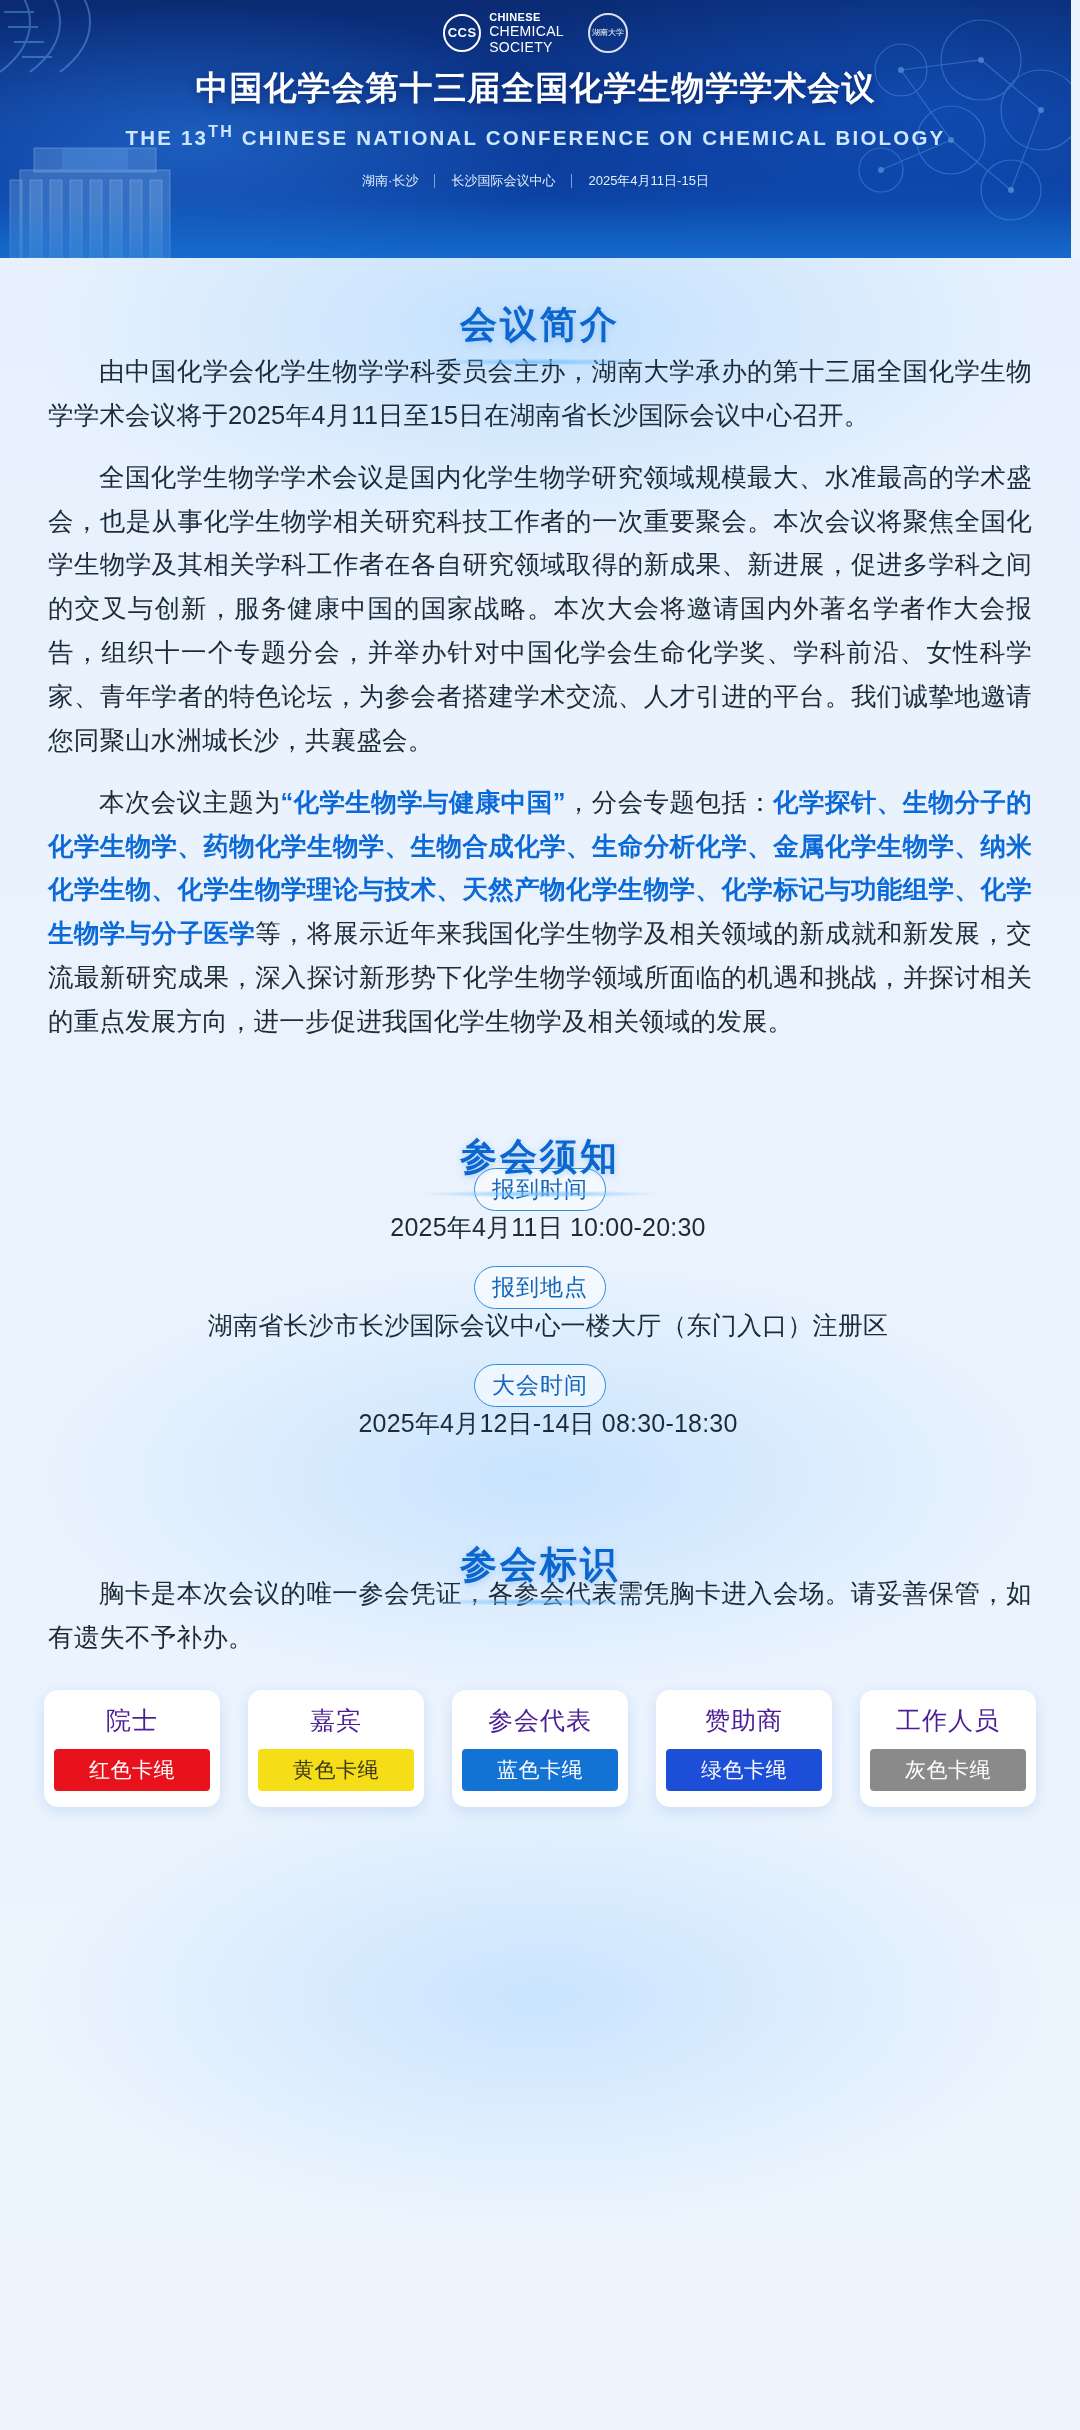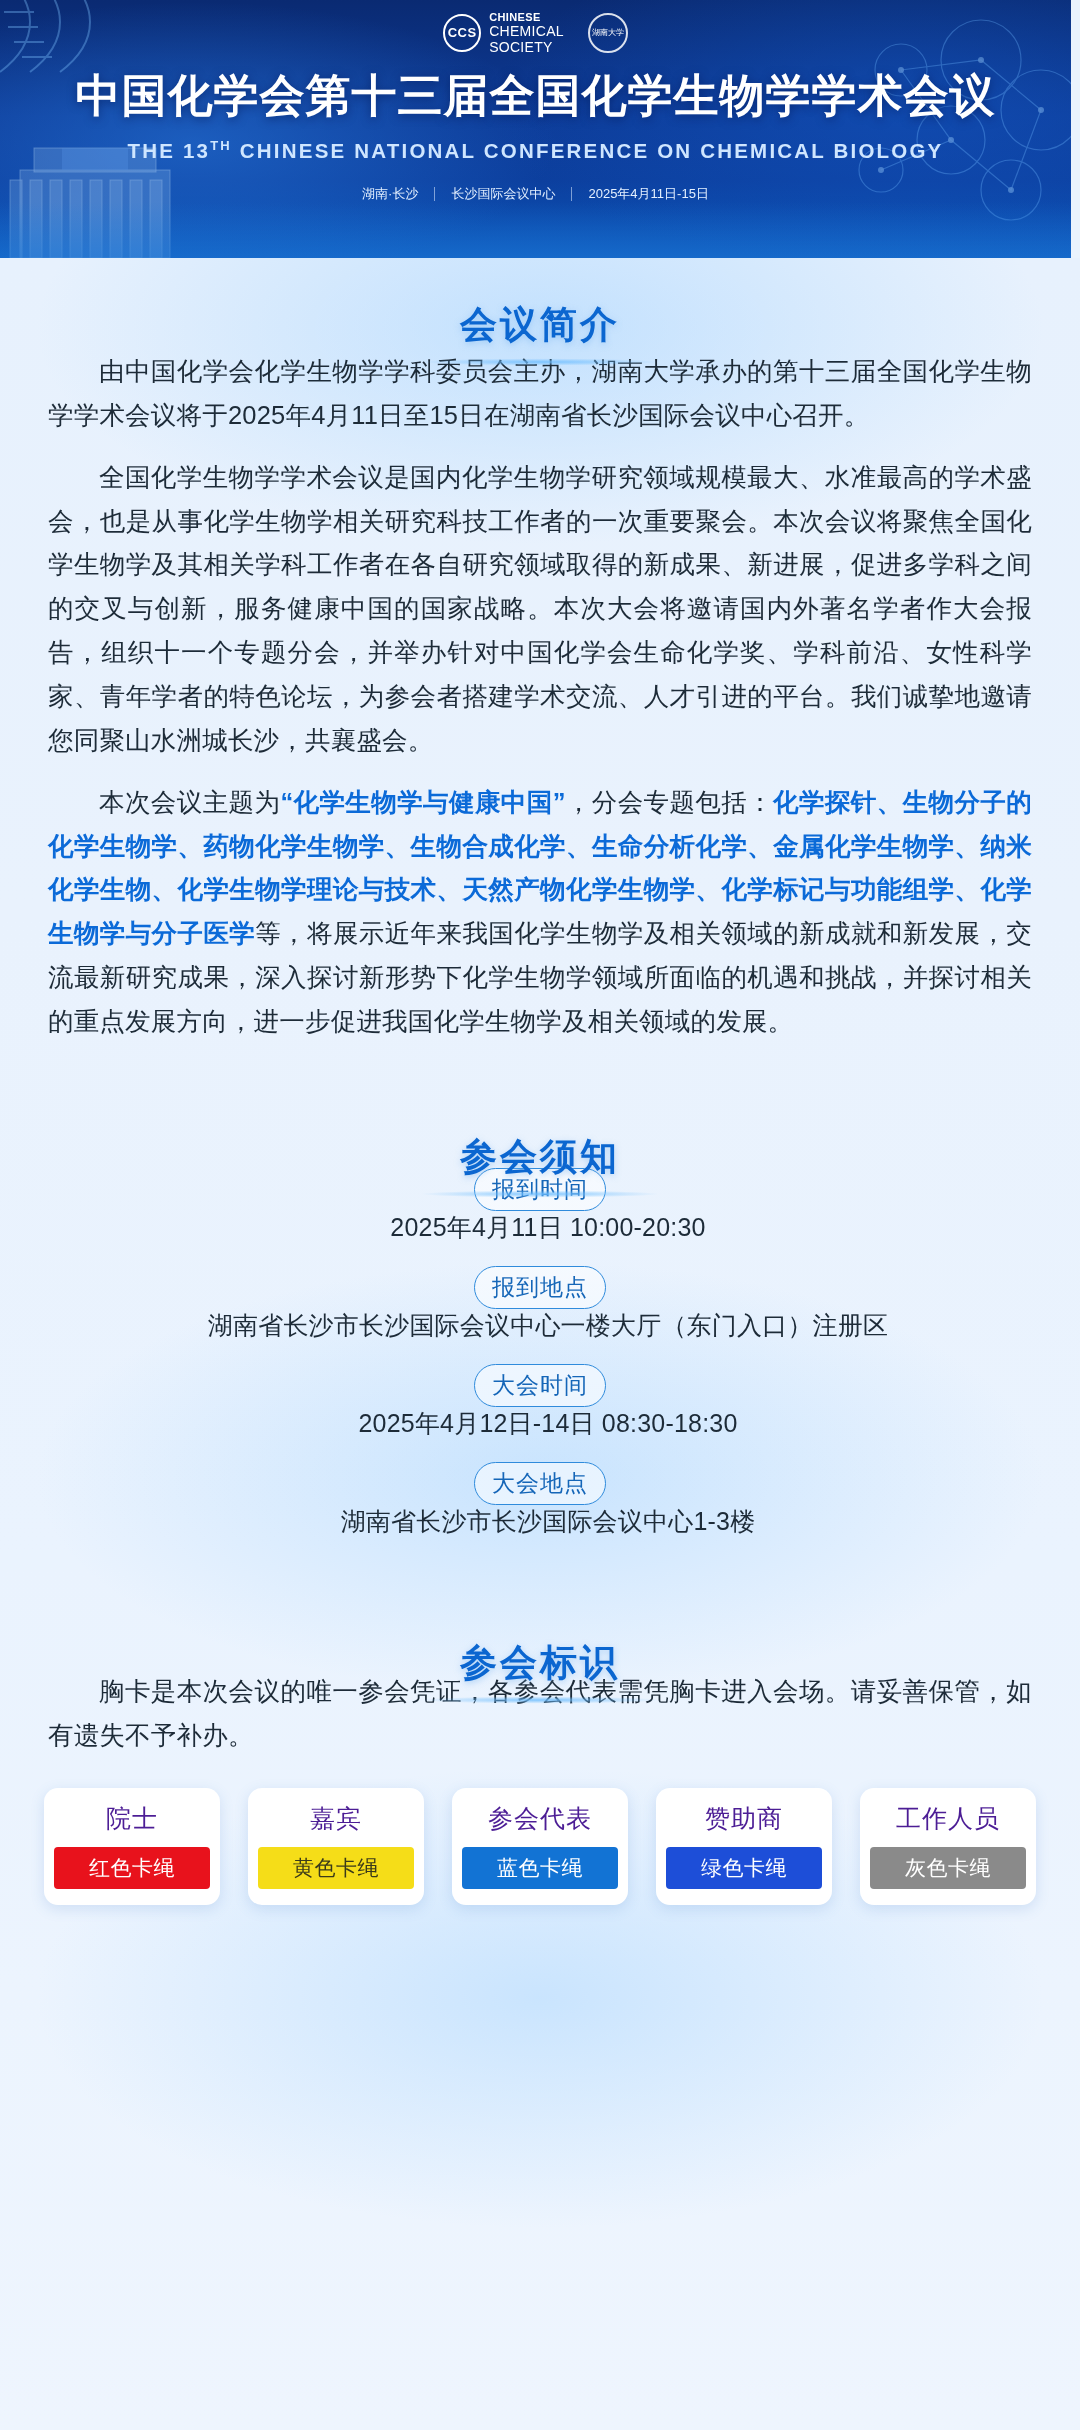--- a/index.html
+++ b/index.html
@@ -72,36 +72,36 @@
     width: 40px; height: 40px; border-radius: 50%;
     border: 2px solid rgba(255,255,255,.85);
     display:flex; align-items:center; justify-content:center;
     color:#fff; font-size: 8px; line-height: 1.05; text-align:center;
   }
 
   .title-cn {
     position: relative;
     text-align: center;
     margin-top: 10px;
-    font-size: 45px;
+    font-size: 33px;
     font-weight: bold;
     color: #ffffff;
     letter-spacing: 1px;
     text-shadow: 0 2px 10px rgba(0,20,80,.55);
   }
   .title-en {
     position: relative;
     text-align: center;
     margin-top: 12px;
     font-size: 20.5px;
     font-weight: bold;
     color: #cfe6ff;
     letter-spacing: 2.2px;
   }
-  .title-en sup { font-size: 13px; }
+  .title-en sup { font-size: 16px; }
   .subinfo {
     position: relative;
     margin-top: 22px;
     display: flex;
     align-items: center;
     justify-content: center;
     gap: 0;
     color: #e4f0ff;
     font-size: 13px;
   }
@@ -323,24 +323,20 @@
       <div class="notice-val">2025年4月11日  10:00-20:30</div>
     </div>
     <div class="notice-row">
       <div class="notice-tag">报到地点</div>
       <div class="notice-val">湖南省长沙市长沙国际会议中心一楼大厅（东门入口）注册区</div>
     </div>
     <div class="notice-row">
       <div class="notice-tag">大会时间</div>
       <div class="notice-val">2025年4月12日-14日  08:30-18:30</div>
     </div>
-    <div class="notice-row">
-      <div class="notice-tag">大会地点</div>
-      <div class="notice-val">湖南省长沙市长沙国际会议中心1-3楼</div>
-    </div>
   </div>
 
   <div class="sec-title-wrap" style="padding-top:78px;">
     <div class="sec-title">参会标识</div>
   </div>
 
   <div class="content" style="margin-top:18px;">
     <p class="para">胸卡是本次会议的唯一参会凭证，各参会代表需凭胸卡进入会场。请妥善保管，如有遗失不予补办。</p>
   </div>
 

